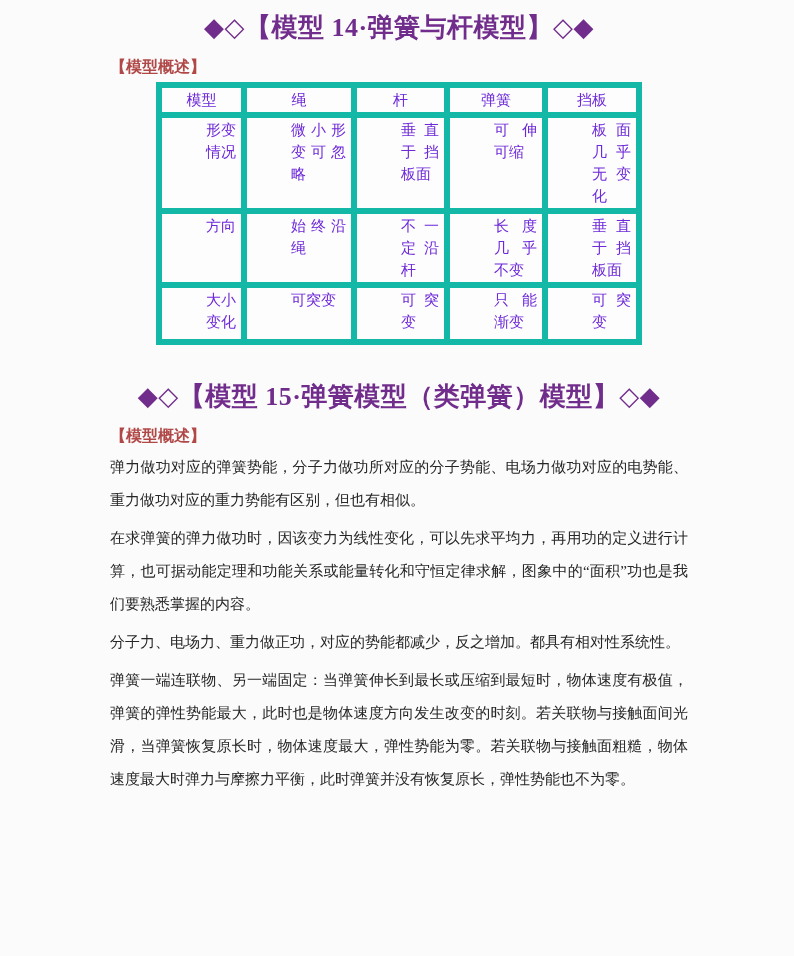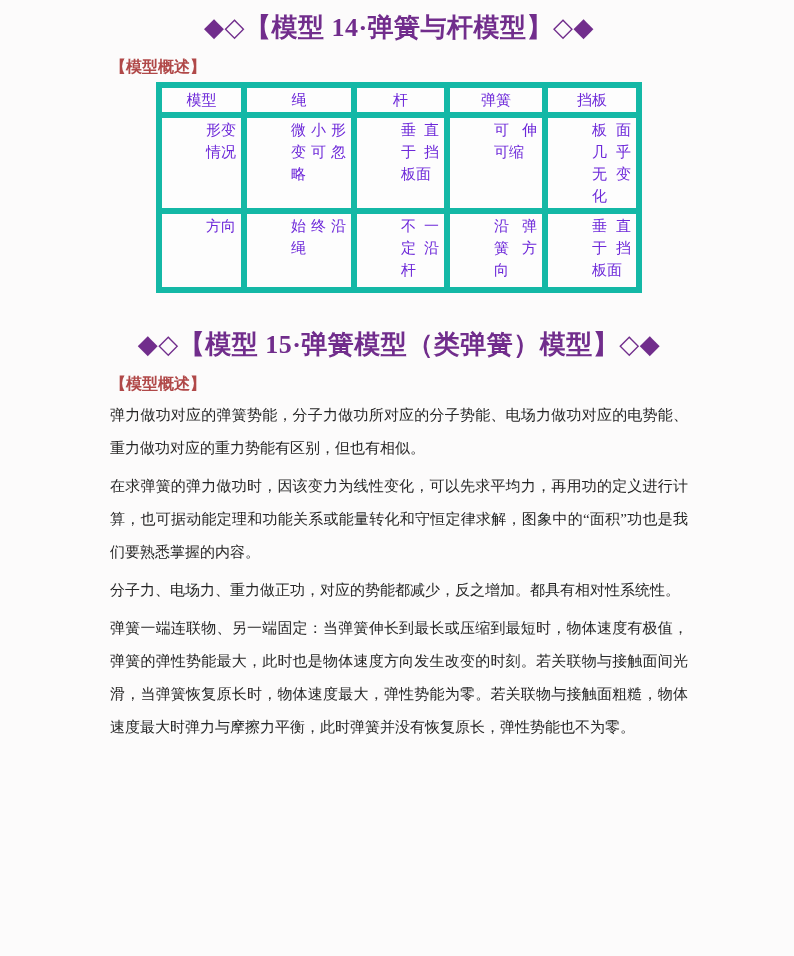--- a/index.html
+++ b/index.html
@@ -85,22 +85,29 @@
           <td>形变情况</td>
           <td>微小形变可忽略</td>
           <td>垂直于挡板面</td>
           <td>可伸可缩</td>
           <td>板面几乎无变化</td>
         </tr>
         <tr>
           <td>方向</td>
           <td>始终沿绳</td>
           <td>不一定沿杆</td>
-          <td>沿弹簧方向</td>
+          <td>长度几乎不变</td>
           <td>垂直于挡板面</td>
+        </tr>
+        <tr>
+          <td>大小变化</td>
+          <td>可突变</td>
+          <td>可突变</td>
+          <td>只能渐变</td>
+          <td>可突变</td>
         </tr>
       </tbody>
     </table>
 
   <h1 class="sec-title second">◆◇【模型 15·弹簧模型（类弹簧）模型】◇◆</h1>
 
   <div class="red-label">【模型概述】</div>
 
   <p class="body-para">弹力做功对应的弹簧势能，分子力做功所对应的分子势能、电场力做功对应的电势能、重力做功对应的重力势能有区别，但也有相似。</p>
 

